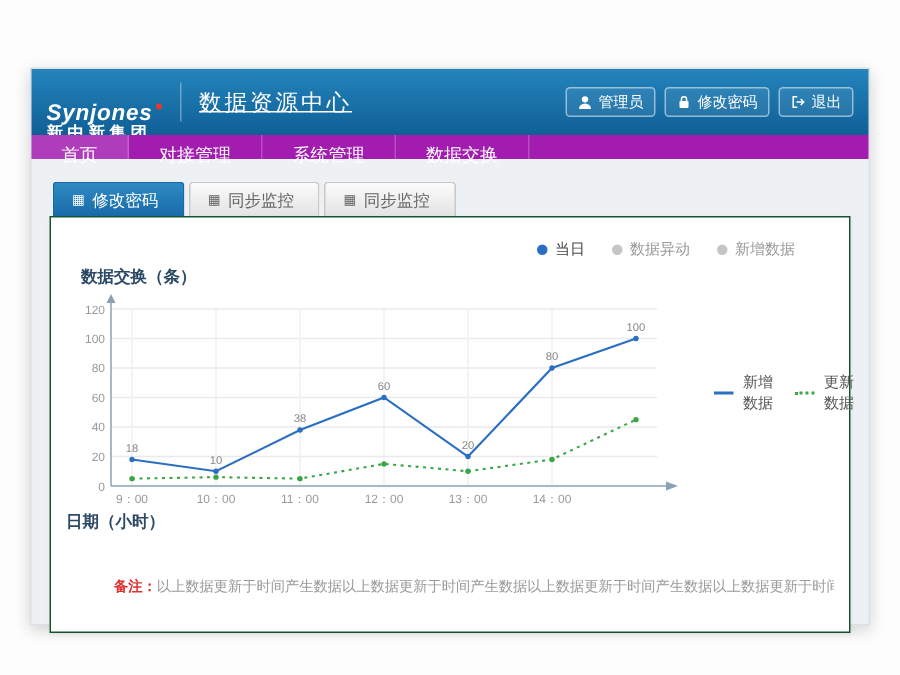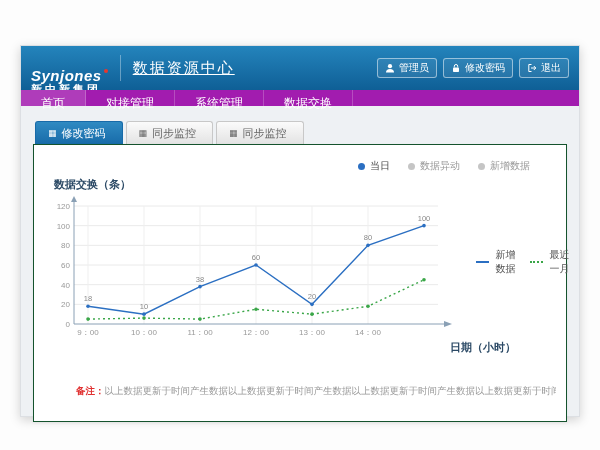--- a/index.html
+++ b/index.html
@@ -50,21 +50,21 @@
   .filter.active { color:#444; }
   .filter.active .dot { background:#2b6fc2; }
 
   .ylabel { font-size:11px; font-weight:bold; color:#2c4a66; margin:4px 0 2px 10px; }
   .chart-row { display:flex; align-items:flex-start; }
   #chart { display:block; flex:none; }
   .series-legend { display:flex; flex-direction:row; gap:14px; margin-top:54px; margin-left:2px;text-align:center; }
   .legend-item { display:flex; align-items:center; gap:6px; font-size:10px; color:#555; cursor:pointer; }
   .sample { width:24px; height:0; border-top:2px solid #999; }
 
-  .xlabel { text-align:right; padding-right:40px; font-size:11px; font-weight:bold;
+  .xlabel { text-align:left; padding-right:40px; font-size:11px; font-weight:bold;
             color:#2c4a66; margin-top:-6px; }
 
   .note { margin-top:30px; padding-left:32px; font-size:9.5px; white-space:nowrap; overflow:hidden; }
   .note-label { color:#e03030; font-weight:bold; }
   .note-text { color:#999; }
 </style>
 </head>
 <body>
 
 <div class="app">
@@ -199,21 +199,21 @@
             <circle cx="324" cy="112.3" r="1.8" fill="#3aa648"></circle>
             <circle cx="380" cy="85.75" r="1.8" fill="#3aa648"></circle>
           </svg>
         <div class="series-legend">
           <div class="legend-item">
             <span class="sample" style="border-top-style: solid; border-top-color: rgb(43, 111, 194);"></span>
             <span>新增数据</span>
           </div>
           <div class="legend-item">
             <span class="sample" style="border-top-style: dotted; border-top-color: rgb(58, 166, 72);"></span>
-            <span>最近一月</span>
+            <span>更新数据</span>
           </div>
         </div>
       </div>
 
       <div class="xlabel">日期（小时）</div>
 
       <div class="note">
         <span class="note-label">备注：</span><span class="note-text">以上数据更新于时间产生数据以上数据更新于时间产生数据以上数据更新于时间产生数据以上数据更新于时间产生数据以上数据更新于</span>
       </div>
 

